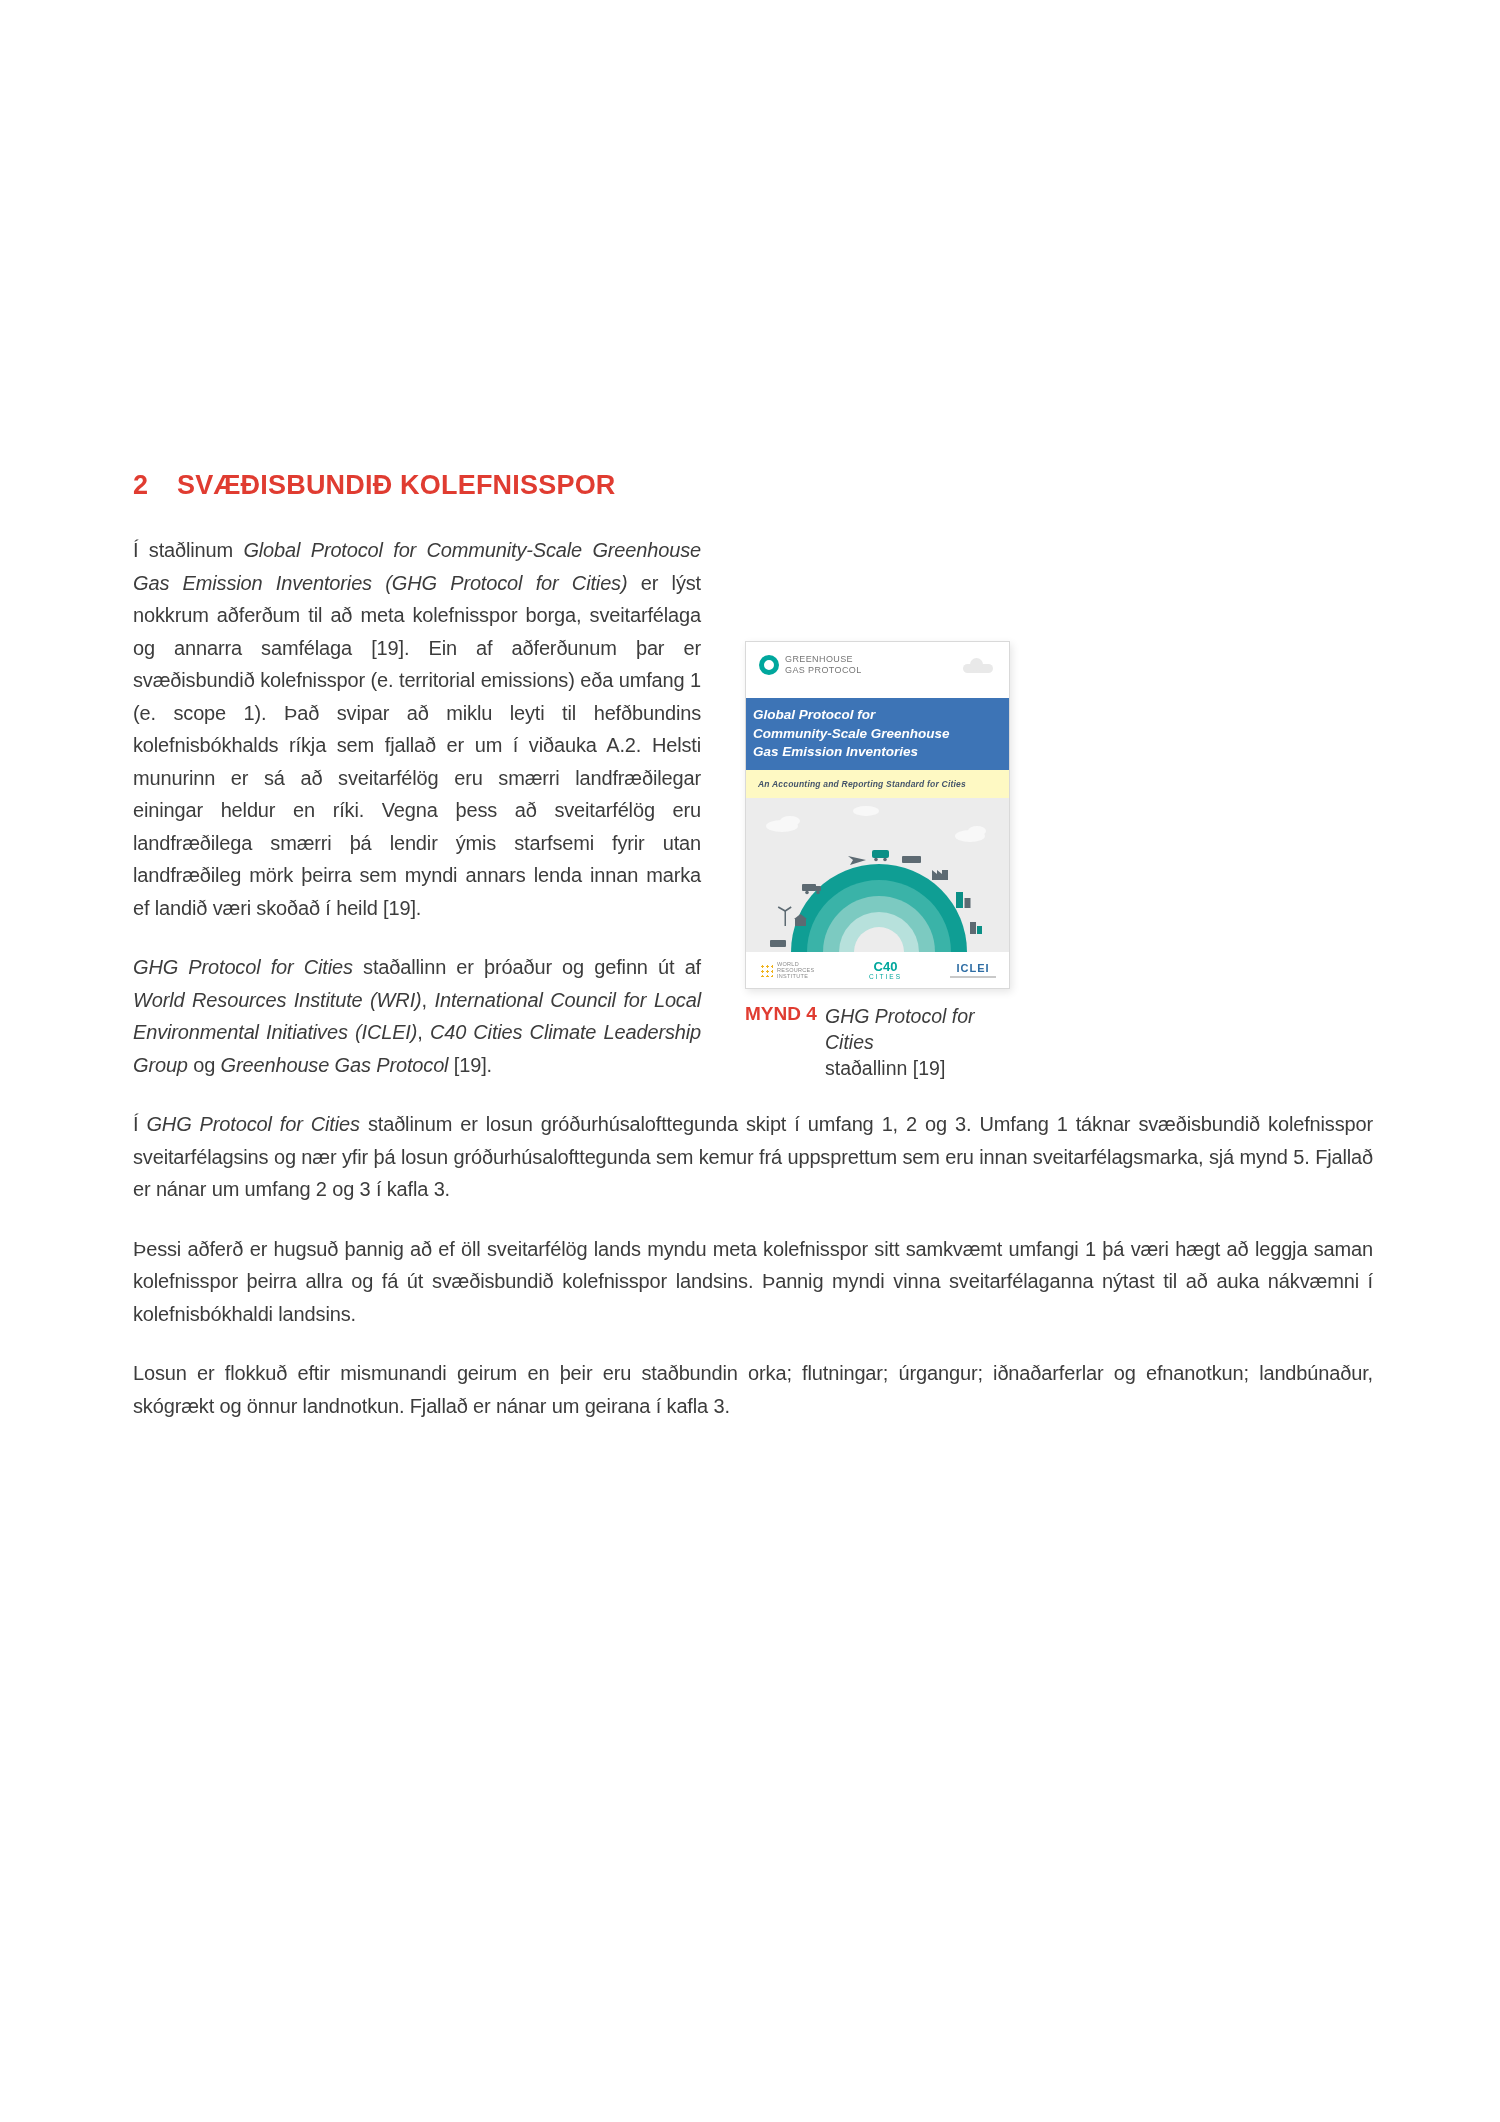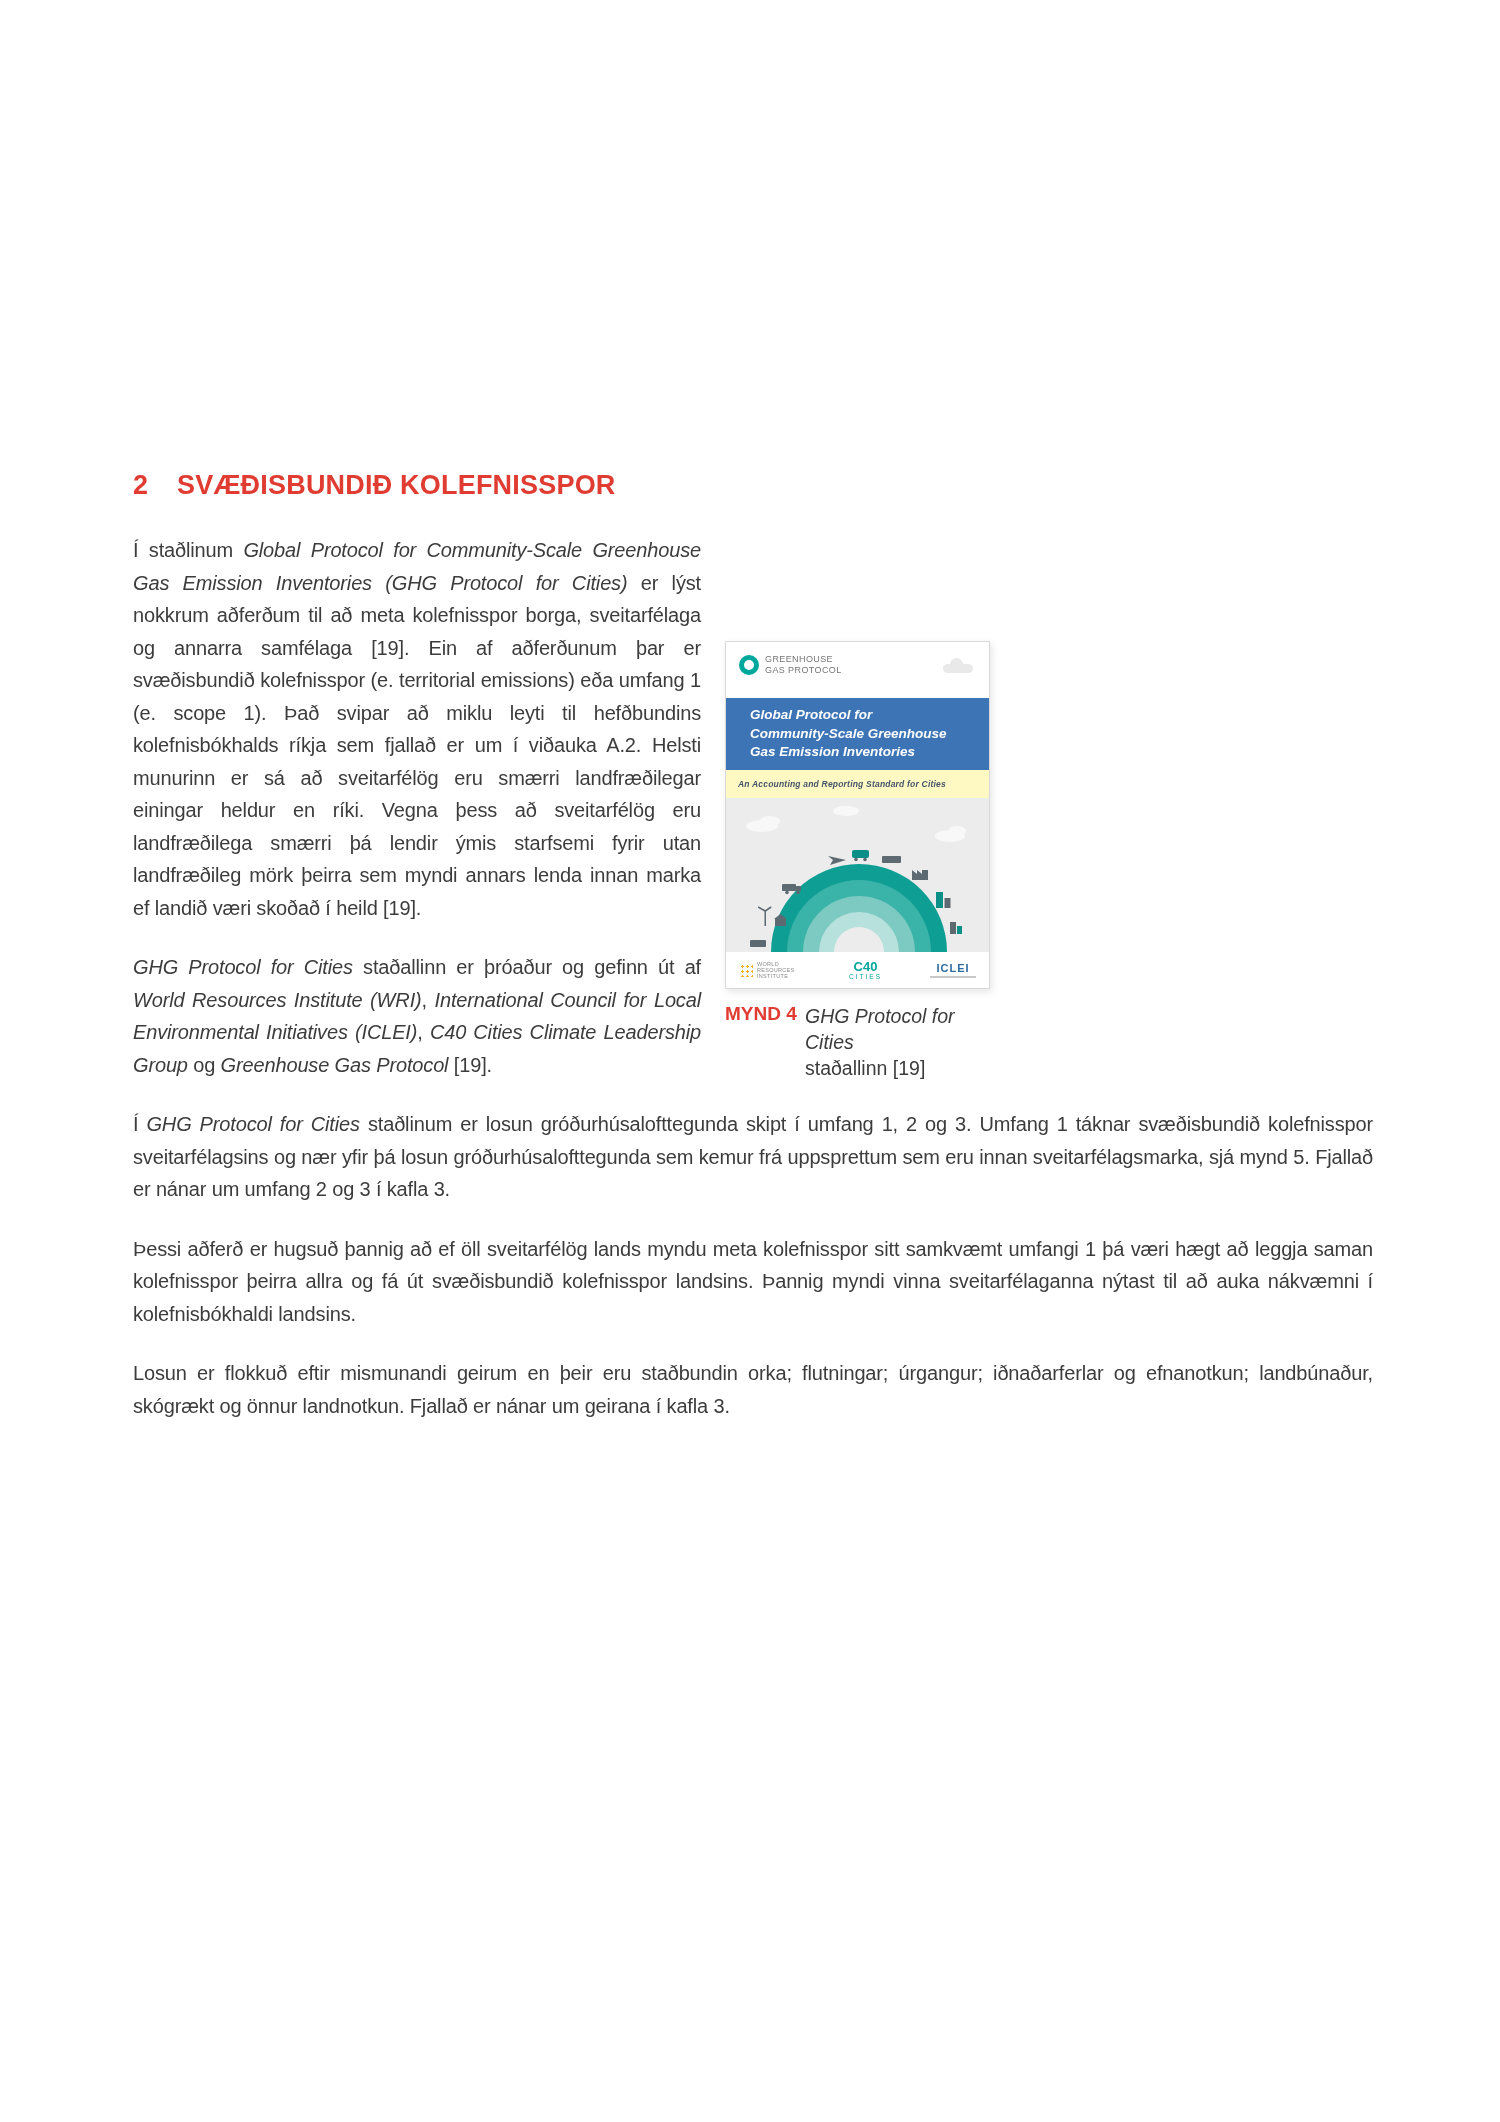--- a/index.html
+++ b/index.html
@@ -14,35 +14,35 @@
   .page{position:relative;width:1500px;height:1616px;background:#fff;margin:0 auto;overflow:hidden;}
 
   
   .heading{position:absolute;left:133px;top:470px;font-size:27px;font-weight:bold;color:var(--red);letter-spacing:.2px;}
   .h-num{display:inline-block;width:44px;}
 
   
   .content{position:absolute;left:133px;top:534px;width:1240px;}
   .top-row{display:flex;align-items:flex-end;}
   .col-text{width:568px;flex:0 0 568px;}
-  .col-fig{width:268px;flex:0 0 268px;margin-left:24px;}
+  .col-fig{width:268px;flex:0 0 268px;margin-left:44px;}
   p.body{font-size:20px;line-height:32.5px;text-align:justify;letter-spacing:-0.15px;color:var(--ink);}
   .sp{margin-top:27px;}
   .it{font-style:italic;}
 
   
   .cover{position:relative;width:265px;height:348px;background:#fff;border:1px solid #d9d9d9;box-shadow:2px 3px 8px rgba(0,0,0,.10);overflow:hidden;}
   .cover-top{position:relative;height:56px;padding:12px 10px 0 13px;background:#fff;}
   .ghg-logo{display:flex;align-items:center;gap:6px;}
   .ghg-ring{width:20px;height:20px;border-radius:50%;border:5px solid var(--teal);flex:0 0 auto;}
   .ghg-text{font-size:9px;line-height:10.5px;color:#767676;letter-spacing:.4px;}
   .cloud{position:absolute;background:#e9e9e9;border-radius:12px;width:30px;height:9px;}
   .cloud::before{content:"";position:absolute;background:inherit;border-radius:50%;width:13px;height:13px;top:-6px;left:7px;}
   .c-top{right:16px;top:22px;}
-  .band{background:var(--band_blue);color:#fff;font-style:italic;font-weight:bold;font-size:13.5px;line-height:18.5px;padding:8px 24px;height:72px;}
+  .band{background:var(--band_blue);color:#fff;font-style:italic;font-weight:bold;font-size:13.5px;line-height:18.5px;padding:8px 7px;height:72px;}
   .substrip{height:28px;background:#fef9c3;font-size:8.5px;font-style:italic;font-weight:bold;color:#44546a;padding:9px 12px 8px;letter-spacing:.2px;}
   .illus{position:relative;height:154px;background:#ececec;overflow:hidden;}
   .logos{height:36px;background:#fff;display:flex;align-items:center;justify-content:space-between;padding:0 13px;}
   .logo-wri{display:flex;align-items:center;gap:4px;}
   .wri-dots{width:14px;height:14px;background-image:radial-gradient(#f0b31c 1.3px,transparent 1.4px);background-size:5px 5px;background-position:1px 1px;}
   .wri-text{font-size:5.5px;line-height:6px;color:#8a8a8a;letter-spacing:.3px;width:44px;}
   .logo-c40{text-align:center;color:var(--teal);}
   .c40-top{font-weight:bold;font-size:13px;line-height:12px;}
   .c40-bottom{font-size:6.5px;letter-spacing:2px;}
   .logo-iclei{text-align:center;}

